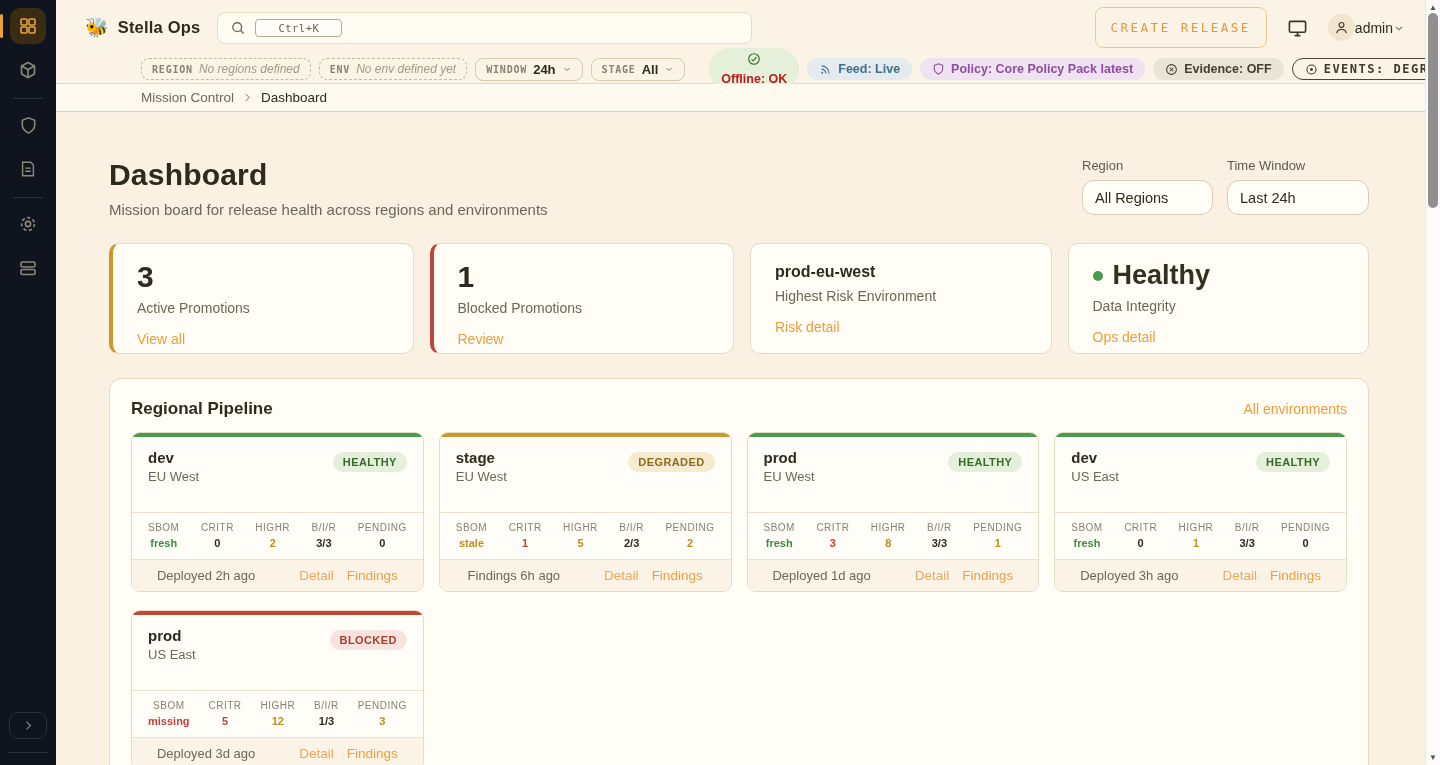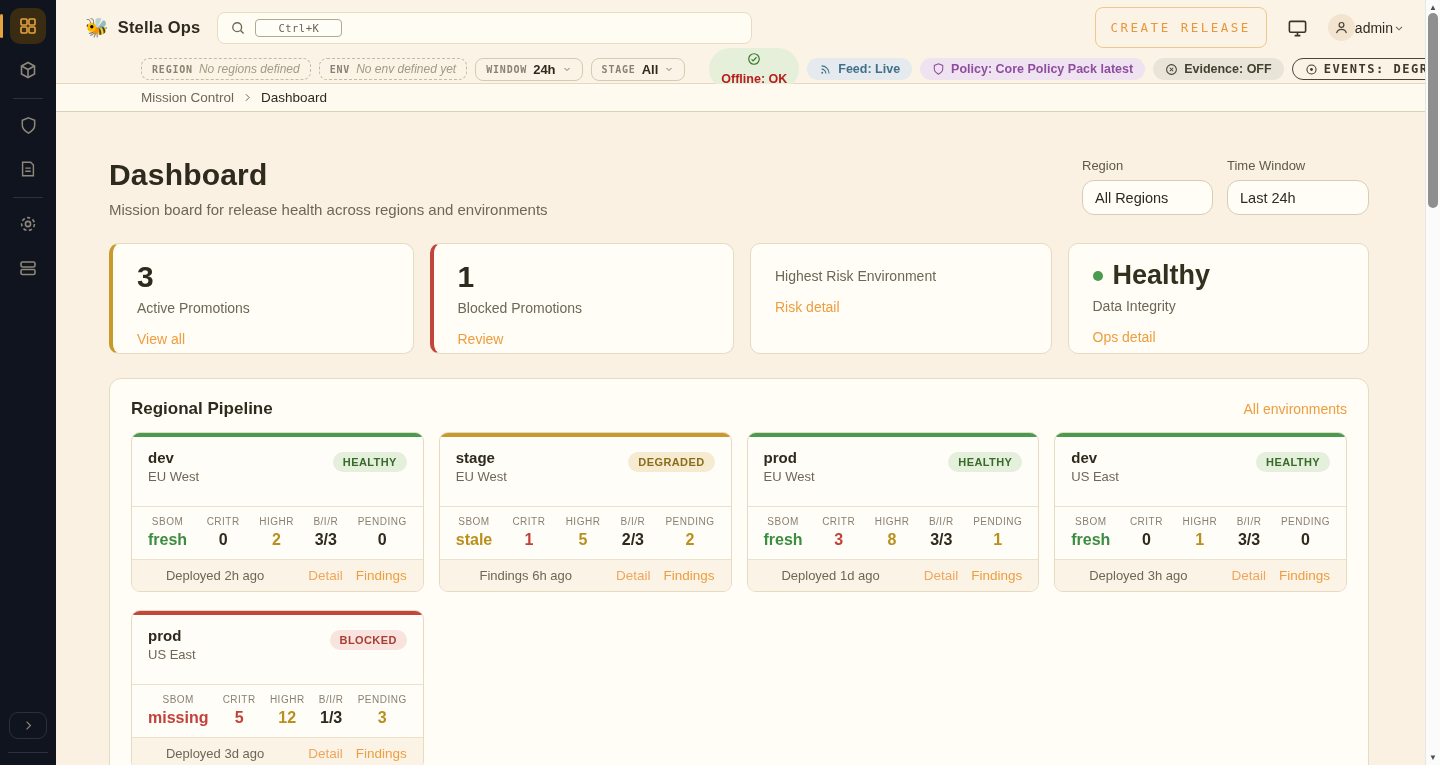--- a/index.html
+++ b/index.html
@@ -99,23 +99,23 @@
   .pcard-head { display:flex; justify-content:space-between; align-items:flex-start; padding:12px 16px 11px; flex:1; }
   .pcard-env { font-size:15px; font-weight:bold; color:#2f2a1e; }
   .pcard-region { font-size:13px; color:#6e6757; margin-top:3px; }
   .pcard-badge { font-size:11px; font-weight:bold; letter-spacing:.4px; border-radius:11px; padding:4px 10px; margin-top:3px; }
   .badge-green { background:#e4efdc; color:#386a2a; }
   .badge-amber { background:#f6ead0; color:#8b6c1c; }
   .badge-red { background:#f8e3df; color:#a63e33; }
   .pcard-stats { border-top:1px solid #ece2cc; display:flex; justify-content:space-between; padding:9px 16px 10px; }
   .stat-col { text-align:center; }
   .stat-lbl { font-size:10px; letter-spacing:.5px; color:#8a8172; }
-  .stat-val { font-size:16px; font-weight:bold; margin-top:4px; }
+  .stat-val { font-size:11px; font-weight:bold; margin-top:4px; }
   .t-green { color:#3c8d42; } .t-amber { color:#b9901d; } .t-red { color:#c2423a; } .t-dark { color:#2f2a1e; }
-  .pcard-foot { border-top:1px solid #ece2cc; background:#fbf4e6; display:flex; justify-content:flex-end; align-items:center; padding:8px 16px; }
+  .pcard-foot { border-top:1px solid #ece2cc; background:#fbf4e6; display:flex; justify-content:center; align-items:center; padding:8px 16px; }
   .pcard-deployed { font-size:13px; color:#6e6757; }
   .pcard-links { display:flex; gap:13px;margin-left:44px; }
   .lnk { font-size:13.5px; cursor:pointer; text-decoration:none; }
   .lnk-detail { color:#f0a65c; } .lnk-findings { color:#ee9d3f; }
 
   
   .scrollbar { width:15px; background:#fbfbfb; border-left:1px solid #e6e6e6; position:relative; flex:0 0 15px; }
   .sb-arrow { position:absolute; left:0; width:100%; text-align:center; font-size:8px; color:#4f4f4f; cursor:pointer; }
   .sb-up { top:3px; } .sb-dn { bottom:3px; }
   .sb-thumb { position:absolute; left:2px; top:13px; width:10px; height:195px; background:#8f8f8f; border-radius:6px; cursor:pointer; }
@@ -303,20 +303,21 @@
         <div class="scard-num">3</div>
         <div class="scard-label">Active Promotions</div>
         <a class="scard-link">View all</a>
       </div>
       <div class="scard stripe-red">
         <div class="scard-num">1</div>
         <div class="scard-label">Blocked Promotions</div>
         <a class="scard-link">Review</a>
       </div>
       <div class="scard">
+        <div class="scard-title" style="margin-top:2px">prod-eu-west</div>
         <div class="scard-label">Highest Risk Environment</div>
         <a class="scard-link">Risk detail</a>
       </div>
       <div class="scard">
         <div class="scard-healthy">
           <span class="dot"></span>
           <span class="scard-big">Healthy</span>
         </div>
         <div class="scard-label">Data Integrity</div>
         <a class="scard-link">Ops detail</a>

